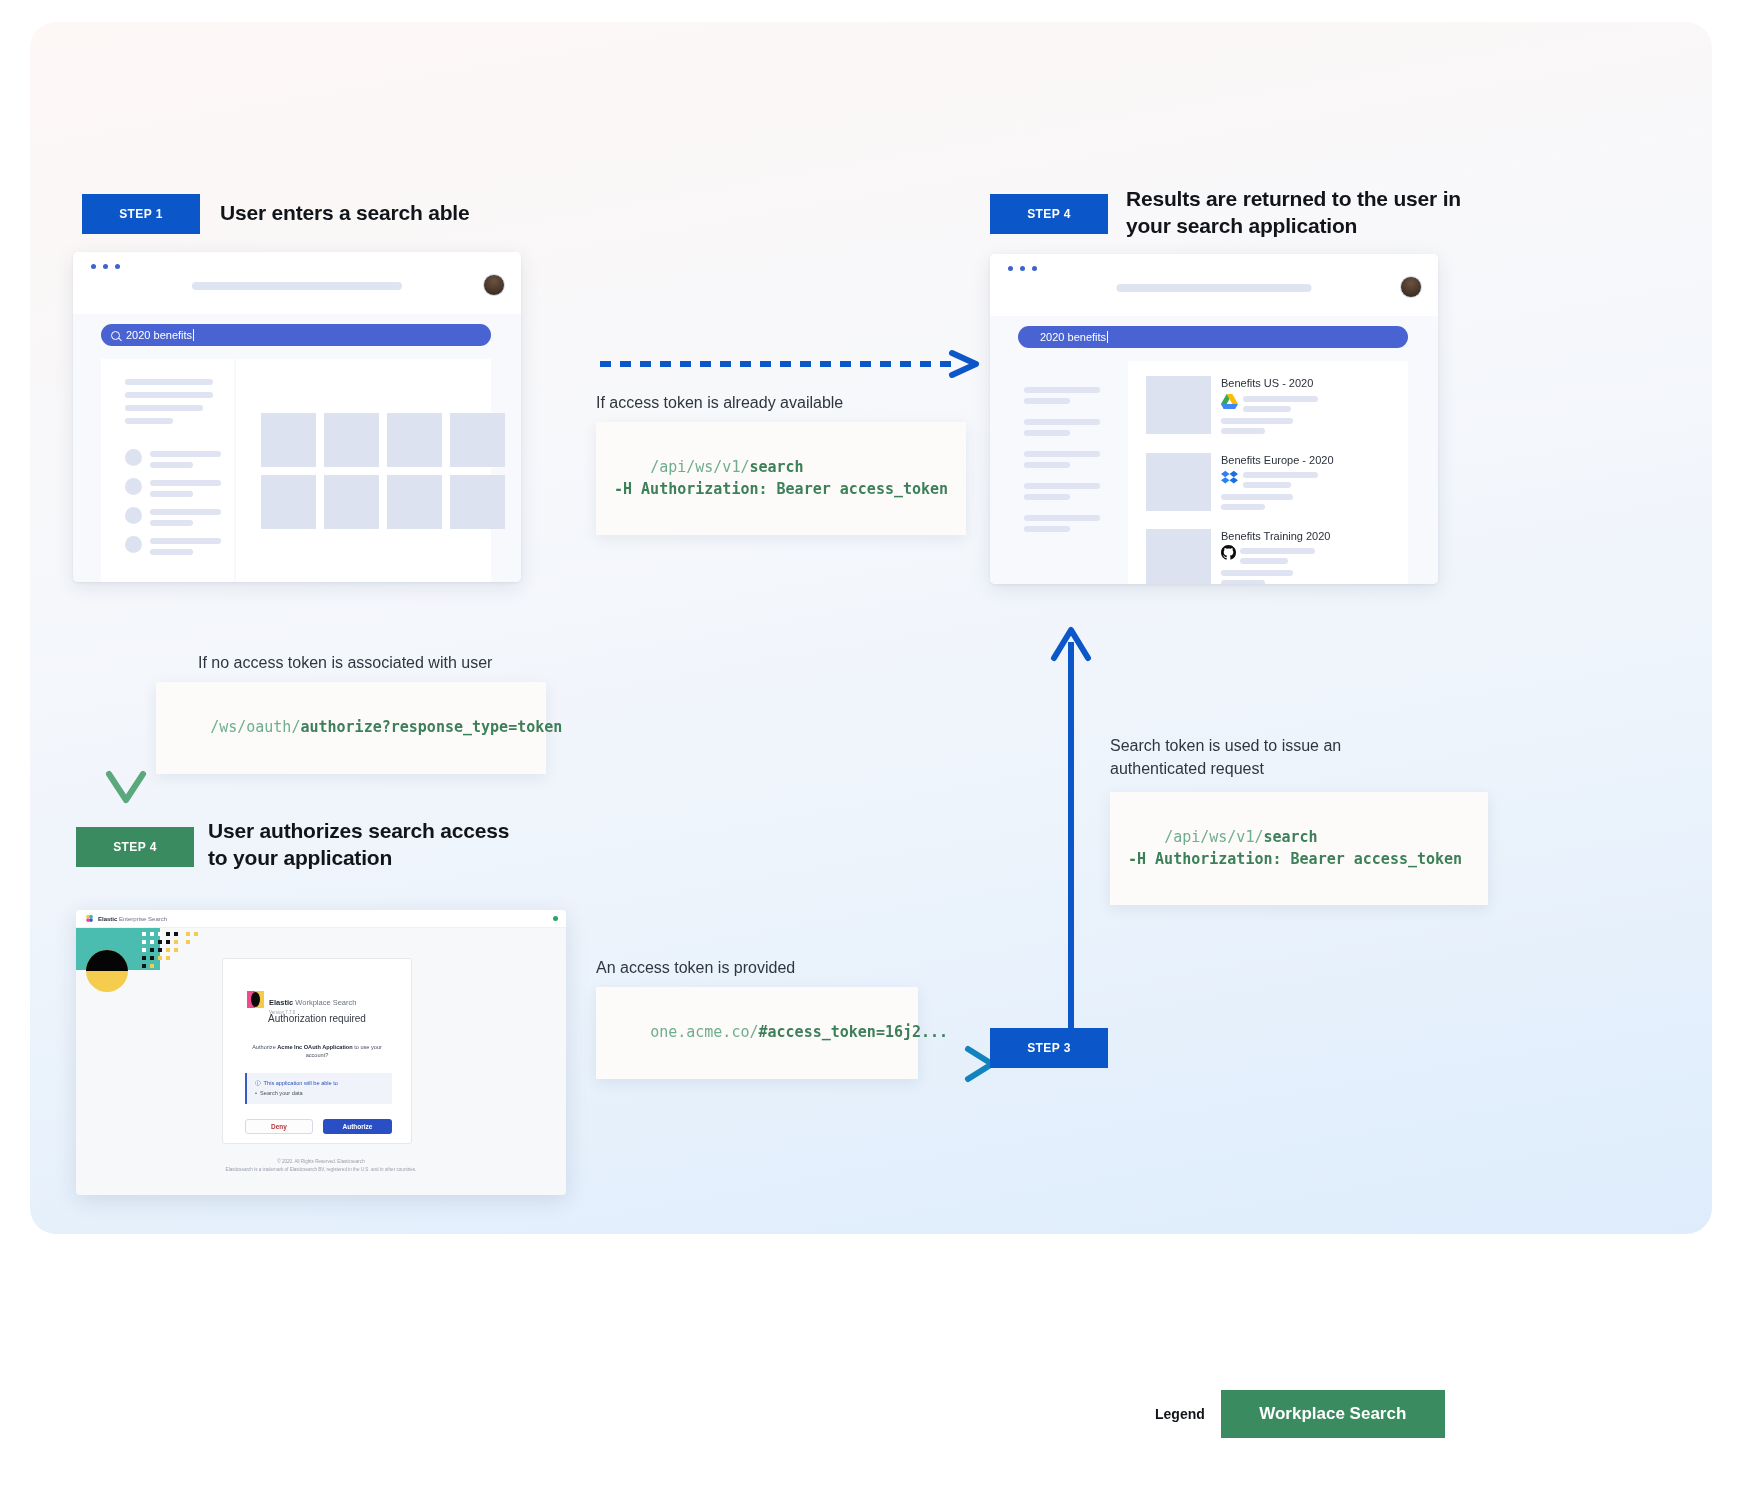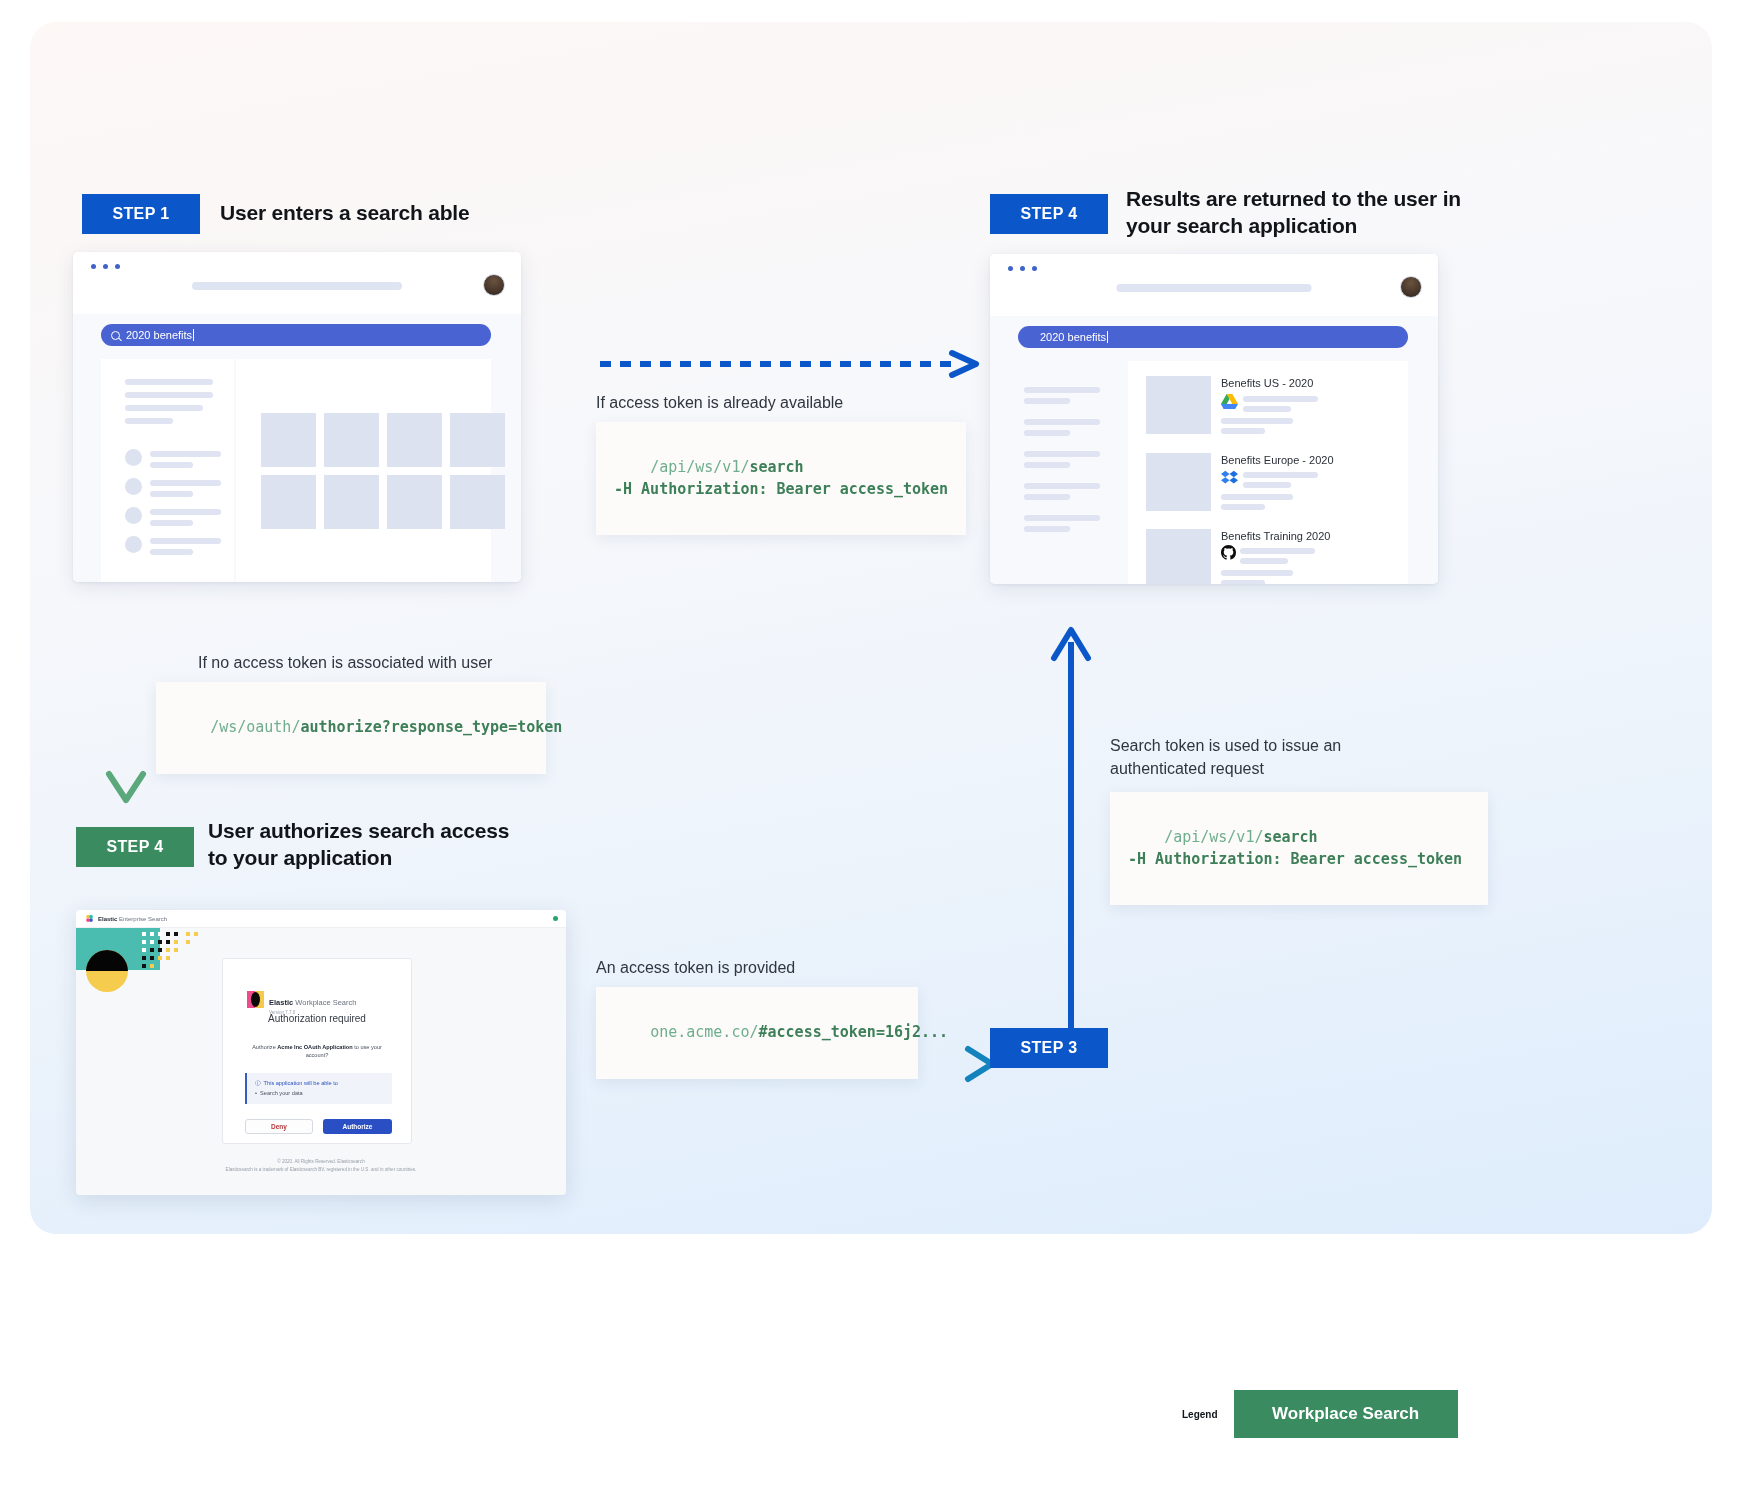--- a/index.html
+++ b/index.html
@@ -22,21 +22,21 @@
   .title {
     position: absolute; left: 0; right: 0; top: 80px;
     text-align: center;
     font-size: 30px; font-weight: bold; color: #111418;
     letter-spacing: -0.3px;
   }
 
   
   .step-badge {
     position: absolute;
-    color: #fff; font-size: 16px; font-weight: bold;
+    color: #fff; font-size: 12px; font-weight: bold;
     letter-spacing: 0.4px;
     display: flex; align-items: center; justify-content: center;
     height: 40px; width: 118px;
   }
   .badge-blue { background: #0b5ed7; background: #0b57c9; }
   .badge-green { background: #3a8c60; }
 
   .step-title {
     position: absolute;
     font-size: 21px; font-weight: bold; color: #111418;
@@ -160,21 +160,21 @@
   }
   .btn-auth {
     position: absolute; background: #2a4fc4; border-radius: 3px;
     color: #fff; font-size: 6.5px; font-weight: bold;
     display: flex; align-items: center; justify-content: center;
   }
   .auth-foot { position: absolute; width: 100%; text-align: center; font-size: 4.6px; color: #99a0ac; line-height: 1.8; }
 
   
   .legend { position: absolute; left: 1155px; top: 1390px; display: flex; align-items: center; gap: 16px; }
-  .legend-label { font-size: 10px; font-weight: bold; color: #111418; margin-left: 27px; }
+  .legend-label { font-size: 14px; font-weight: bold; color: #111418; }
   .legend-btn {
     width: 224px; height: 48px; color: #fff; font-size: 17px; font-weight: bold;
     display: flex; align-items: center; justify-content: center;
   }
   .lg-green { background: #3a8c60; }
   .lg-blue { background: #0b57c9; }
 </style>
 </head>
 <body>
 

